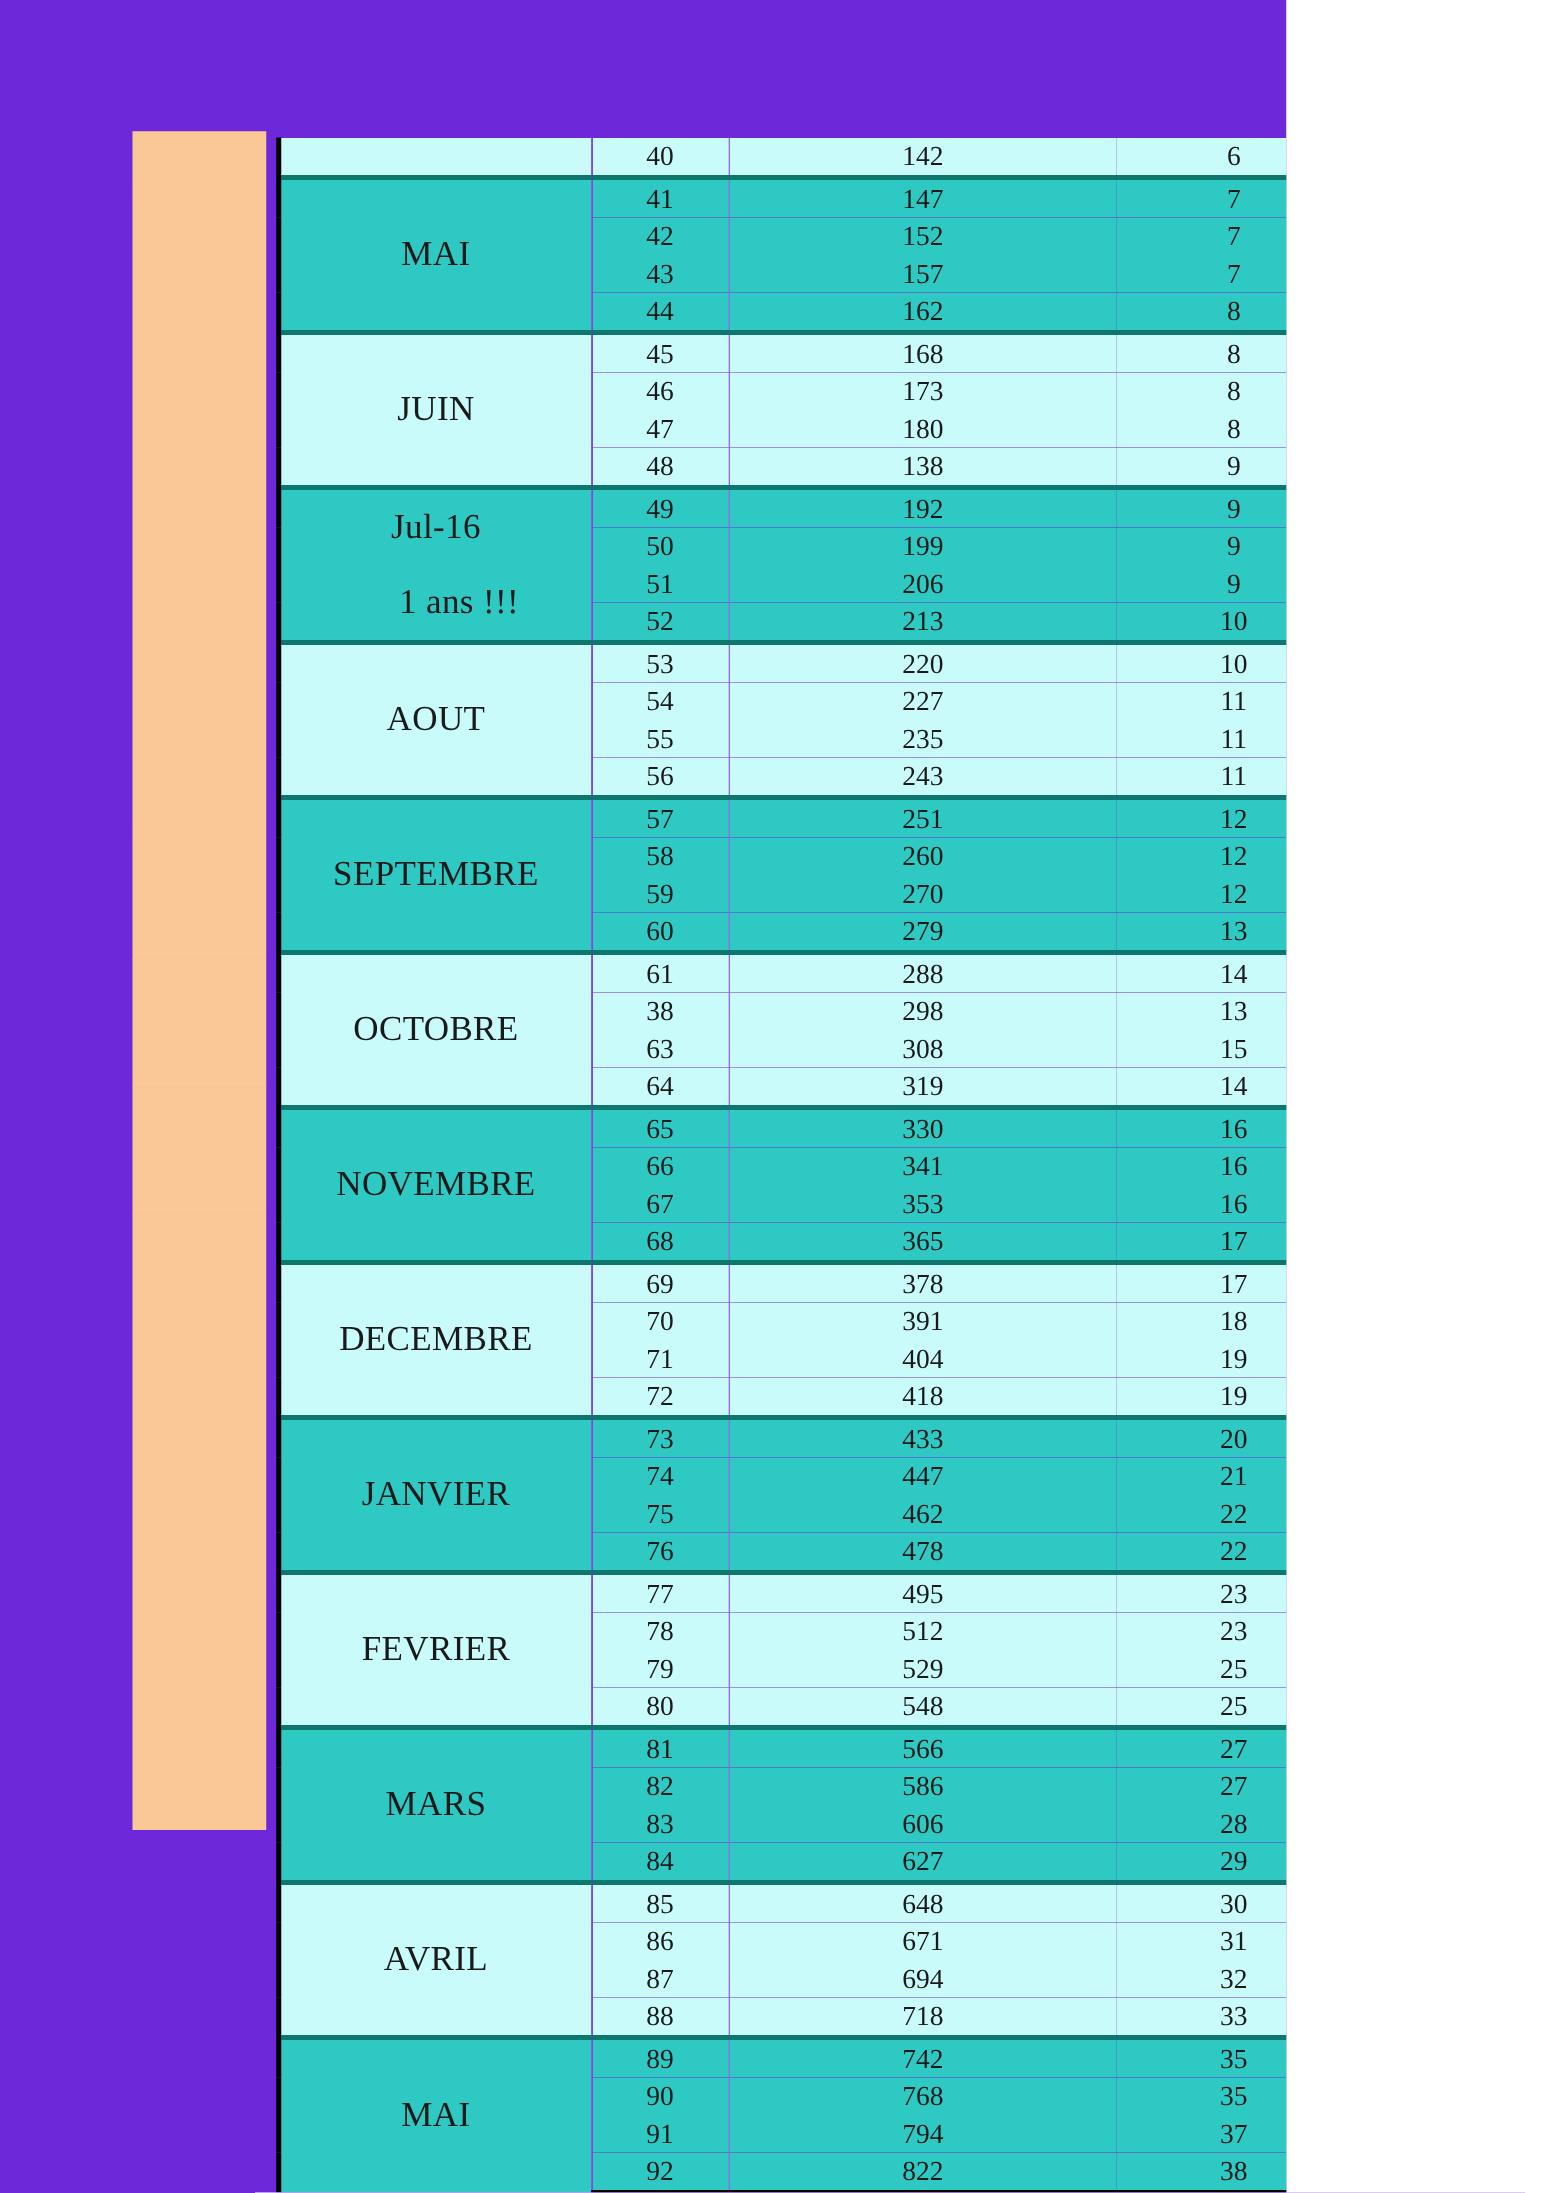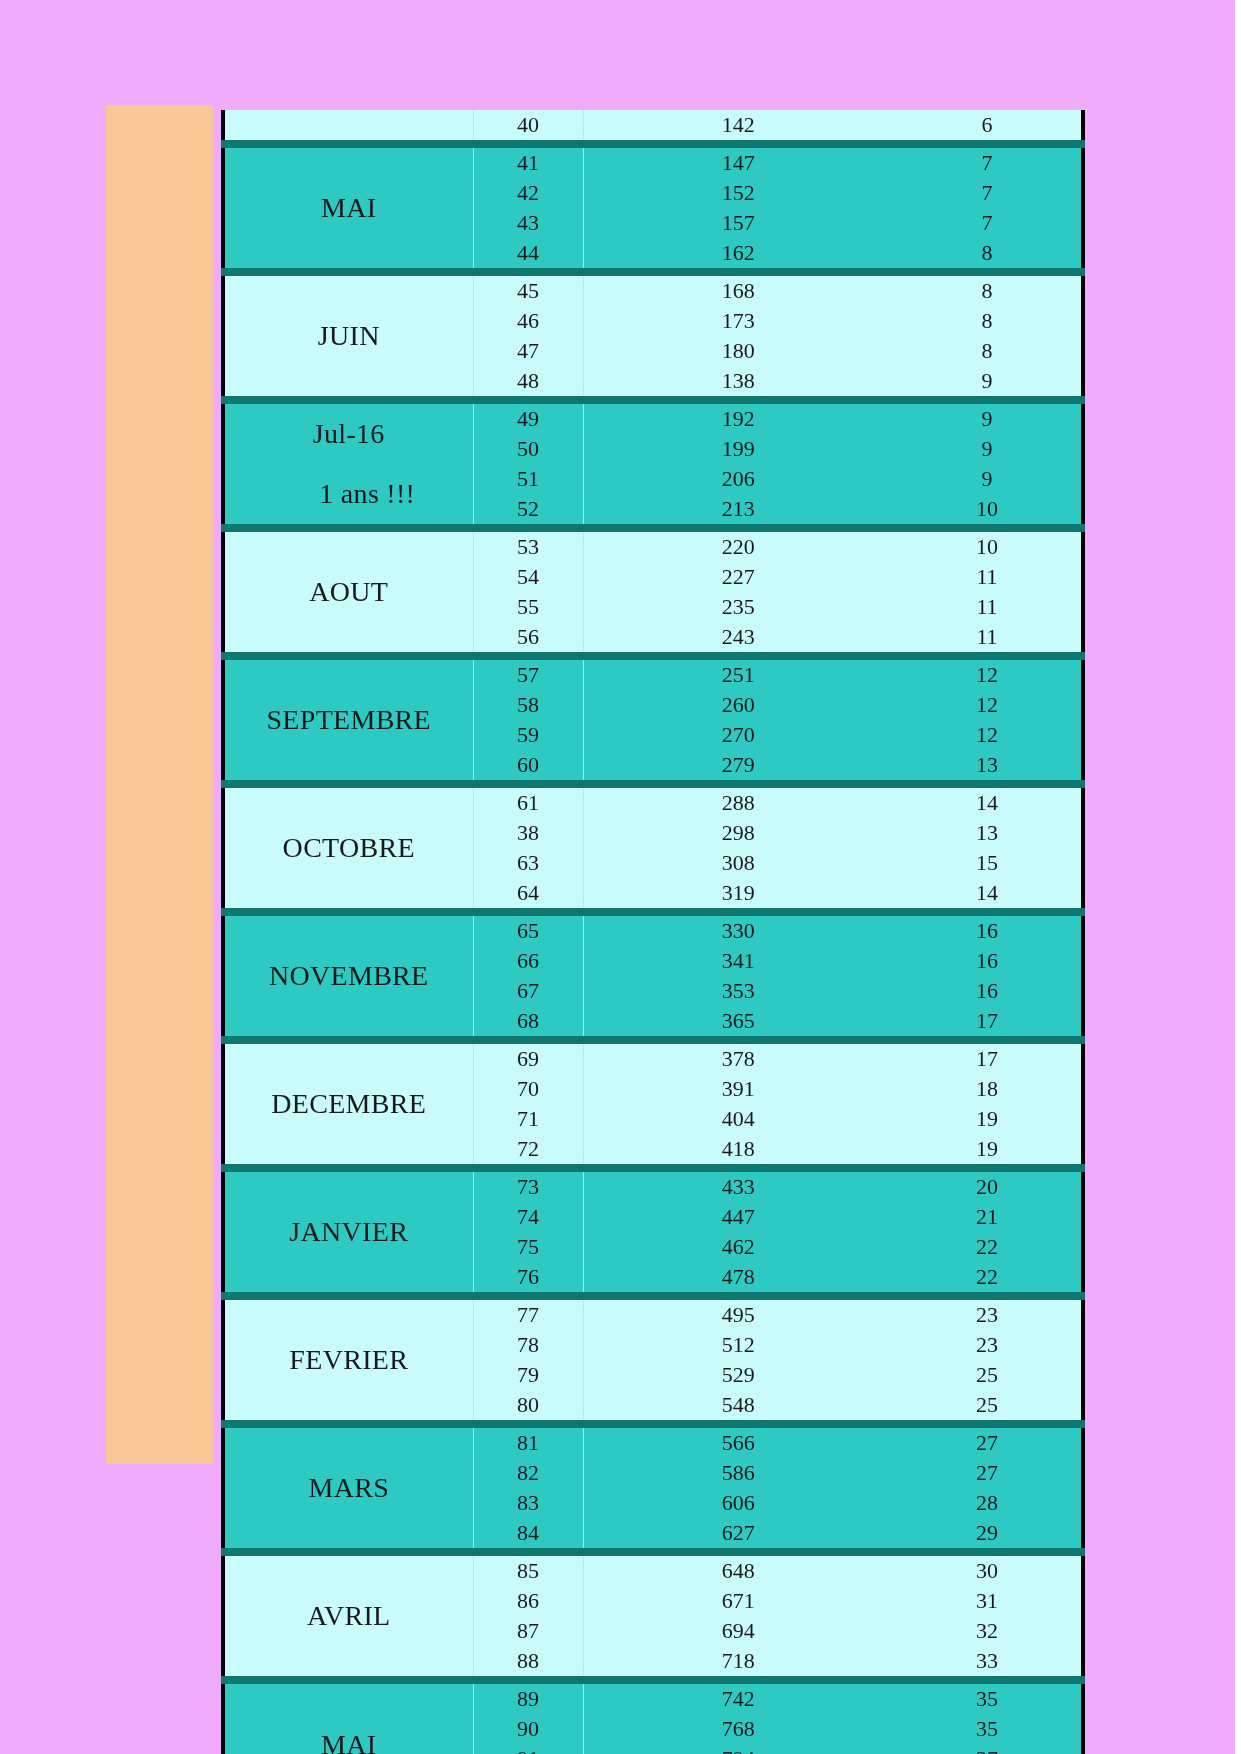--- a/index.html
+++ b/index.html
@@ -4,23 +4,23 @@
 <style>
   * { box-sizing: border-box; }
   html, body {
     margin: 0; padding: 0;
     width: 1241px; height: 1754px;
     background: #ffffff;
     font-family: "Liberation Serif", "DejaVu Serif", serif;
   }
   #sheet {
     position: relative;
-    width: 1235px;
+    width: 1029px;
     height: 1754px;
-    background: #f0abfc;
+    background: #6d28d9;
     overflow: hidden;
   }
 
   
   #orange-band {
     position: absolute;
     left: 106px;
     top: 105px;
     width: 107px;
     height: 1359px;
@@ -63,21 +63,21 @@
     vertical-align: middle;
     white-space: nowrap;
     overflow: hidden;
   }
 
   
   tbody.tint-dark  td { background: #2fc9c4; }
   tbody.tint-light td { background: #c9fbfb; }
 
   
-  tbody.blk > tr:first-child > td { border-top: 8px solid #0f766e; }
+  tbody.blk > tr:first-child > td { border-top: 4px solid #0f766e; }
   tbody.blk.first-partial > tr:first-child > td { border-top: 0; }
   tbody.blk:last-of-type > tr:last-child > td { border-bottom: 4px solid #000000; margin-left: 28px; }
 
   
   td.month-cell {
     border-left: 4px solid #000000;
     text-align: center;
     font-size: 23px;
     letter-spacing: 0.3px;
   }

